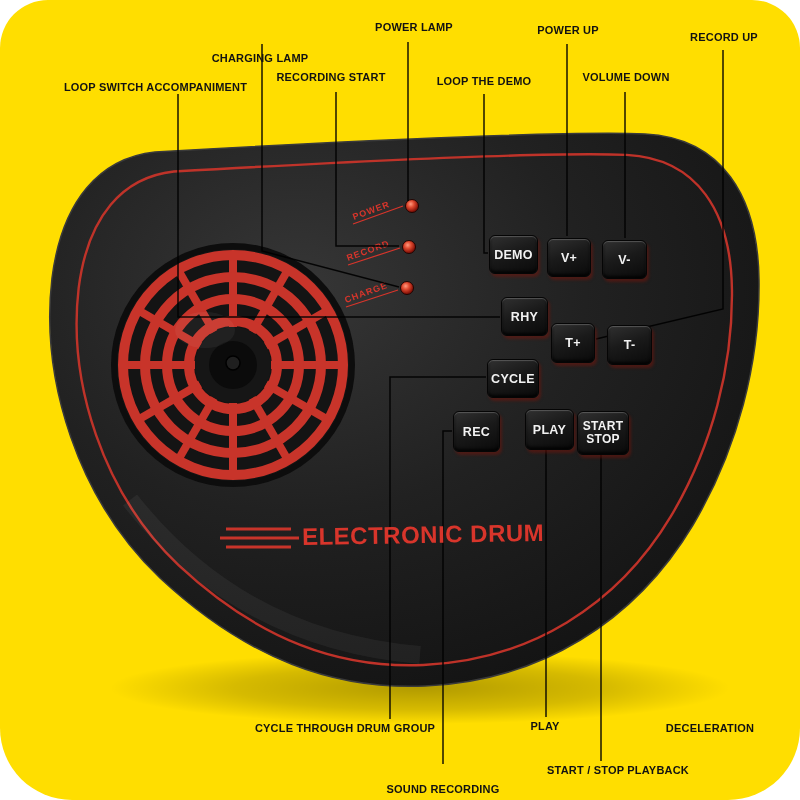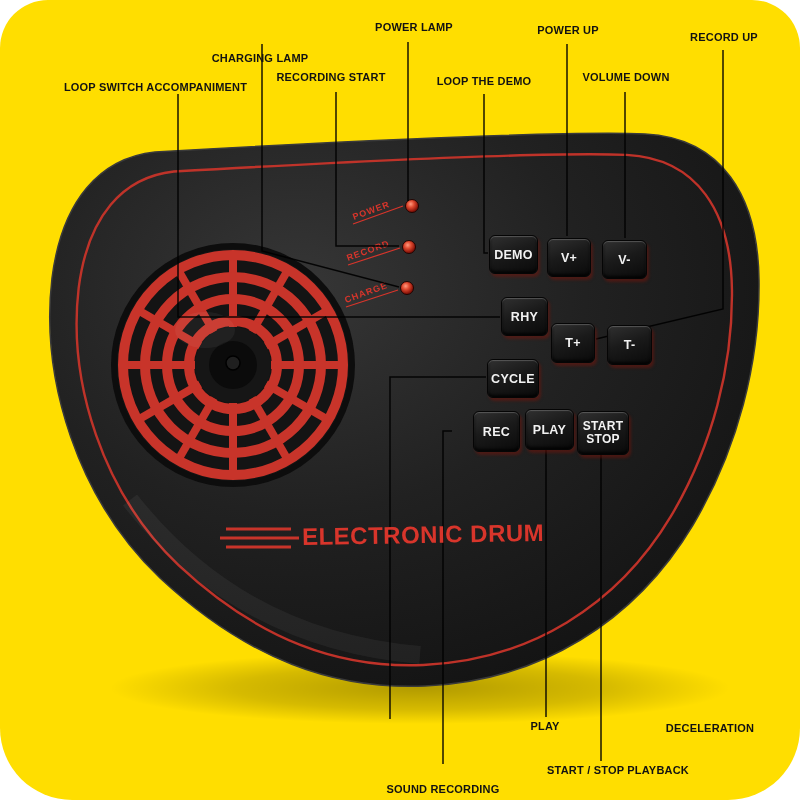--- a/index.html
+++ b/index.html
@@ -150,35 +150,36 @@
     </g>
   </svg>
 
   <div class="key" style="left:489px; top:235px; width:47px; height:37px;">DEMO</div>
   <div class="key" style="left:547px; top:238px; width:42px; height:37px;">V+</div>
   <div class="key" style="left:602px; top:240px; width:43px; height:37px;">V-</div>
   <div class="key" style="left:501px; top:297px; width:45px; height:37px;">RHY</div>
   <div class="key" style="left:551px; top:323px; width:42px; height:38px;">T+</div>
   <div class="key" style="left:607px; top:325px; width:43px; height:38px;">T-</div>
   <div class="key" style="left:487px; top:359px; width:50px; height:37px;">CYCLE</div>
-  <div class="key" style="left:453px; top:411px; width:45px; height:39px;margin-left:20px;">REC</div>
+  <div class="key" style="left:453px; top:411px; width:45px; height:39px;">REC</div>
   <div class="key" style="left:525px; top:409px; width:47px; height:39px;">PLAY</div>
   <div class="key two-line" style="left:577px; top:411px; width:50px; height:42px;">
     <span>START</span>
     <span>STOP</span>
   </div>
 
   <div class="brand">ELECTRONIC DRUM</div>
 
   <div class="callout" style="left:185px; top:24px; width:150px;margin-top:28px;">CHARGING LAMP</div>
   <div class="callout" style="left:350px; top:21px; width:128px;">POWER LAMP</div>
   <div class="callout" style="left:512px; top:24px; width:112px;">POWER UP</div>
   <div class="callout" style="left:672px; top:31px; width:104px;">RECORD UP</div>
   <div class="callout" style="left:28px; top:81px; width:255px;">LOOP SWITCH ACCOMPANIMENT</div>
   <div class="callout" style="left:262px; top:71px; width:138px;">RECORDING START</div>
   <div class="callout" style="left:420px; top:75px; width:128px;">LOOP THE DEMO</div>
   <div class="callout" style="left:562px; top:71px; width:128px;">VOLUME DOWN</div>
+  <div class="callout" style="left:233px; top:722px; width:224px;">CYCLE THROUGH DRUM GROUP</div>
   <div class="callout" style="left:506px; top:720px; width:78px;">PLAY</div>
   <div class="callout" style="left:646px; top:722px; width:128px;">DECELERATION</div>
   <div class="callout" style="left:374px; top:783px; width:138px;">SOUND RECORDING</div>
   <div class="callout" style="left:532px; top:764px; width:172px;text-align:center;">START / STOP PLAYBACK</div>
 
 </div>
 
 </body></html>

